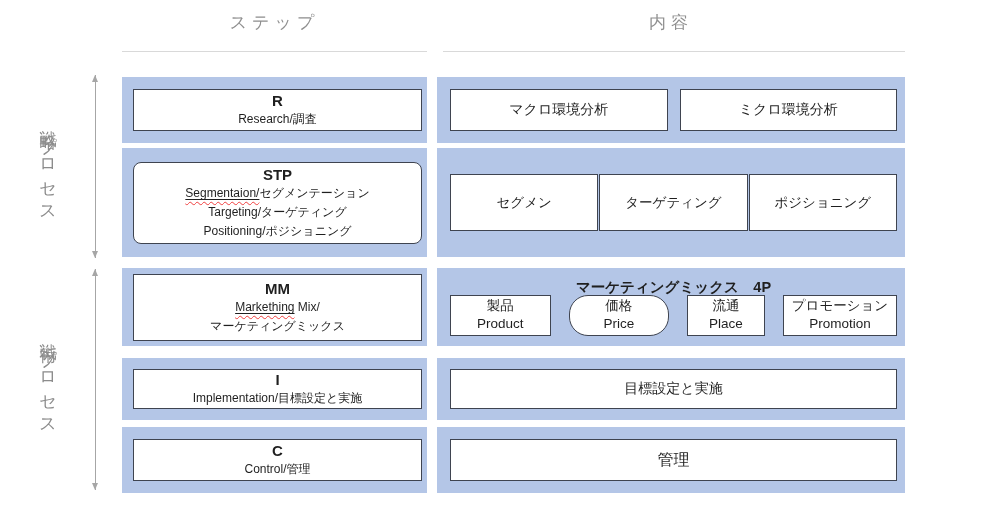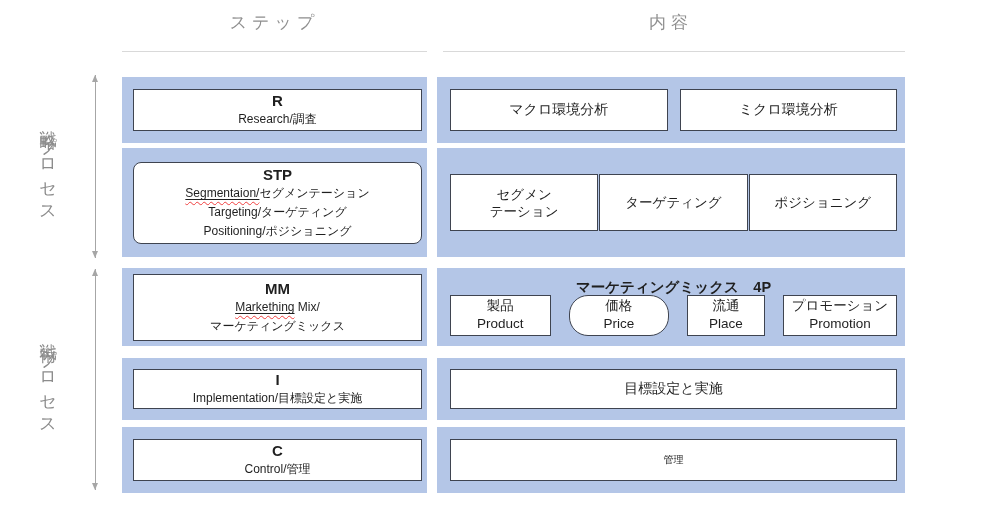--- a/index.html
+++ b/index.html
@@ -49,21 +49,21 @@
   .sub{font-size:12px;line-height:19px;}
 
   
   .u-solid{text-decoration:underline;text-decoration-thickness:1px;text-underline-offset:2px;text-decoration-skip-ink:none;}
   .u-wavy{text-decoration:underline wavy var(--squiggle,#f03e3e);text-decoration-thickness:1px;text-underline-offset:4px;text-decoration-skip-ink:none;}
 
   
   #R1{gap:12px;} #R1 .wbox{height:42px;font-size:14px;}
   #R2{gap:1px;}  #R2 .wbox{height:57px;font-size:13.5px;line-height:17px;}
   #R4 .wbox{height:40px;font-size:14px;} 
-  #R5 .wbox{height:42px;font-size:10px;}
+  #R5 .wbox{height:42px;font-size:16px;}
   #R3{flex-direction:column;justify-content:center;align-items:stretch;}
   .r3title{font-weight:700;font-size:14.5px;line-height:16px;text-align:center;}
   .r3boxes{display:flex;gap:18px;align-items:flex-end;}
   .r3boxes .wbox{height:41px;font-size:13.5px;line-height:18px;}
   #mix-product{flex-grow:109;} #mix-price{flex-grow:109;border-radius:19px;}
   #mix-promotion{flex-grow:124;} #mix-place{flex-grow:84;}
 </style>
 </head>
 <body>
 
@@ -118,21 +118,20 @@
   </div>
 
   <div class="brow right" id="R1">
     <div class="wbox">マクロ環境分析</div>
     <div class="wbox">ミクロ環境分析</div>
   </div>
 
   <div class="brow right" id="R2">
     <div class="wbox">
       <div>セグメン</div>
-      <div>テーション</div>
     </div>
     <div class="wbox">ターゲティング</div>
     <div class="wbox">ポジショニング</div>
   </div>
 
   <div class="brow right" id="R3">
     <div class="r3title">マーケティングミックス　4P</div>
     <div class="r3boxes">
       <div class="wbox" id="mix-product">
         <div>製品</div>

